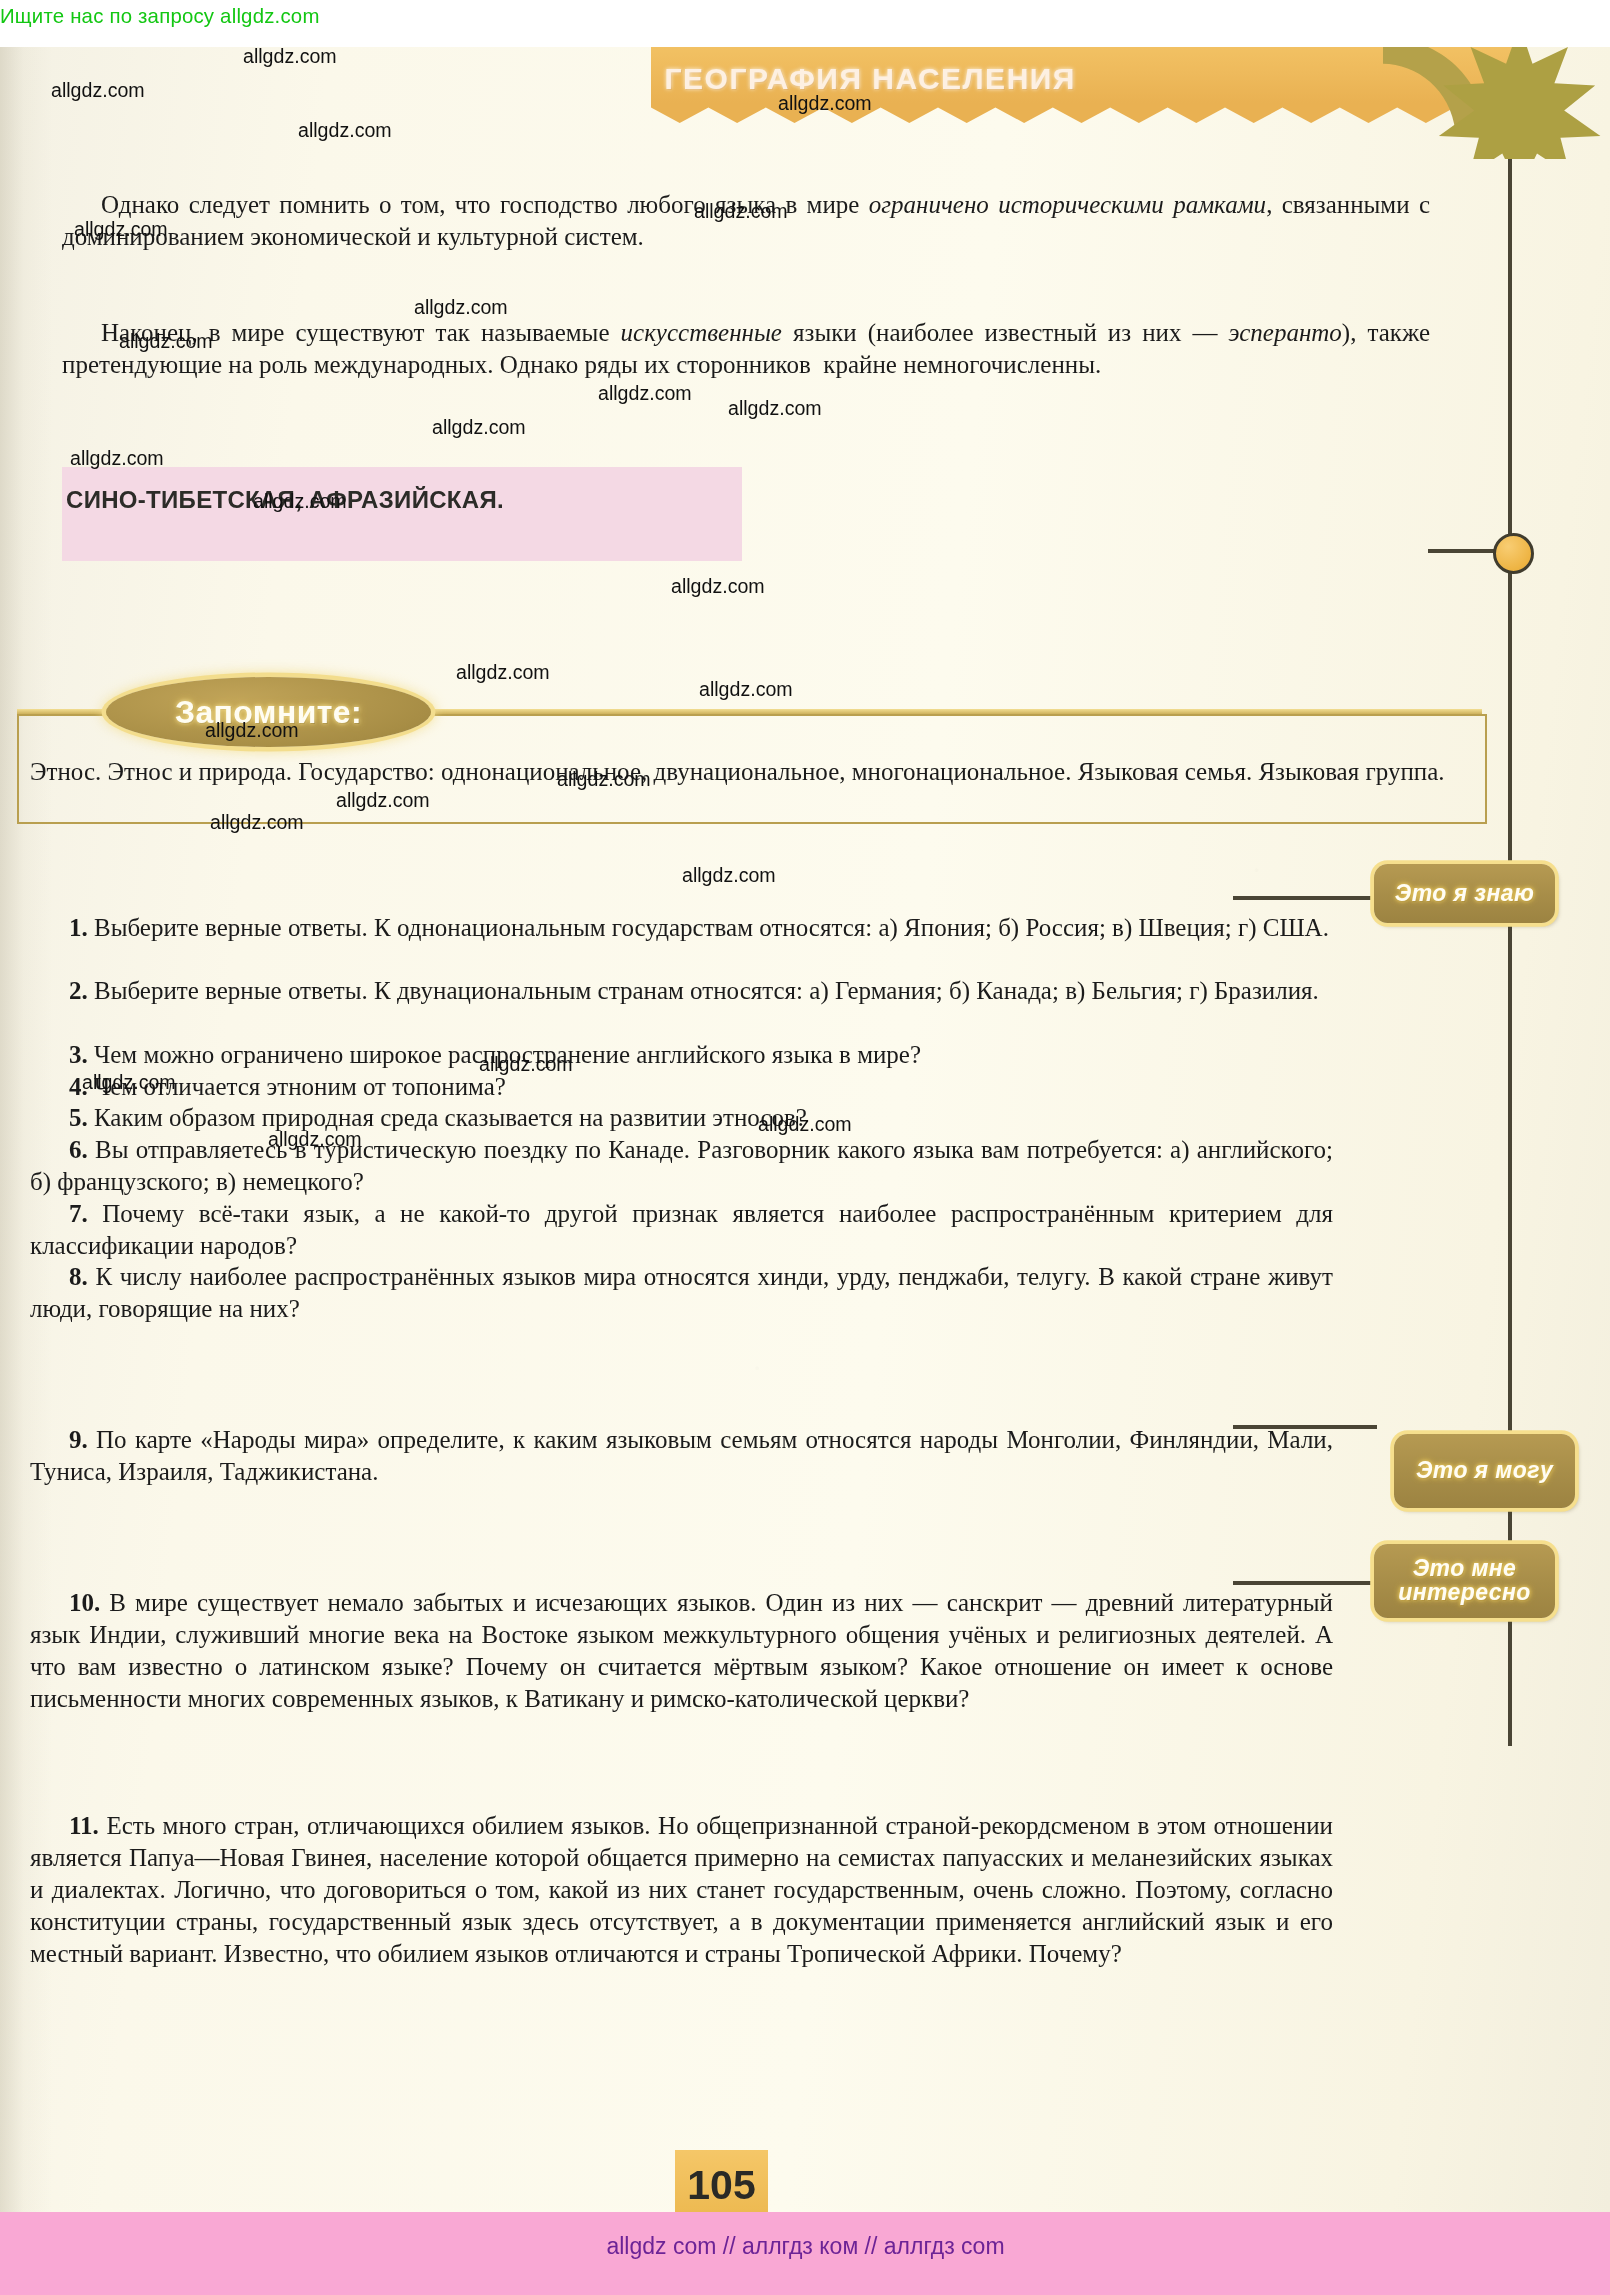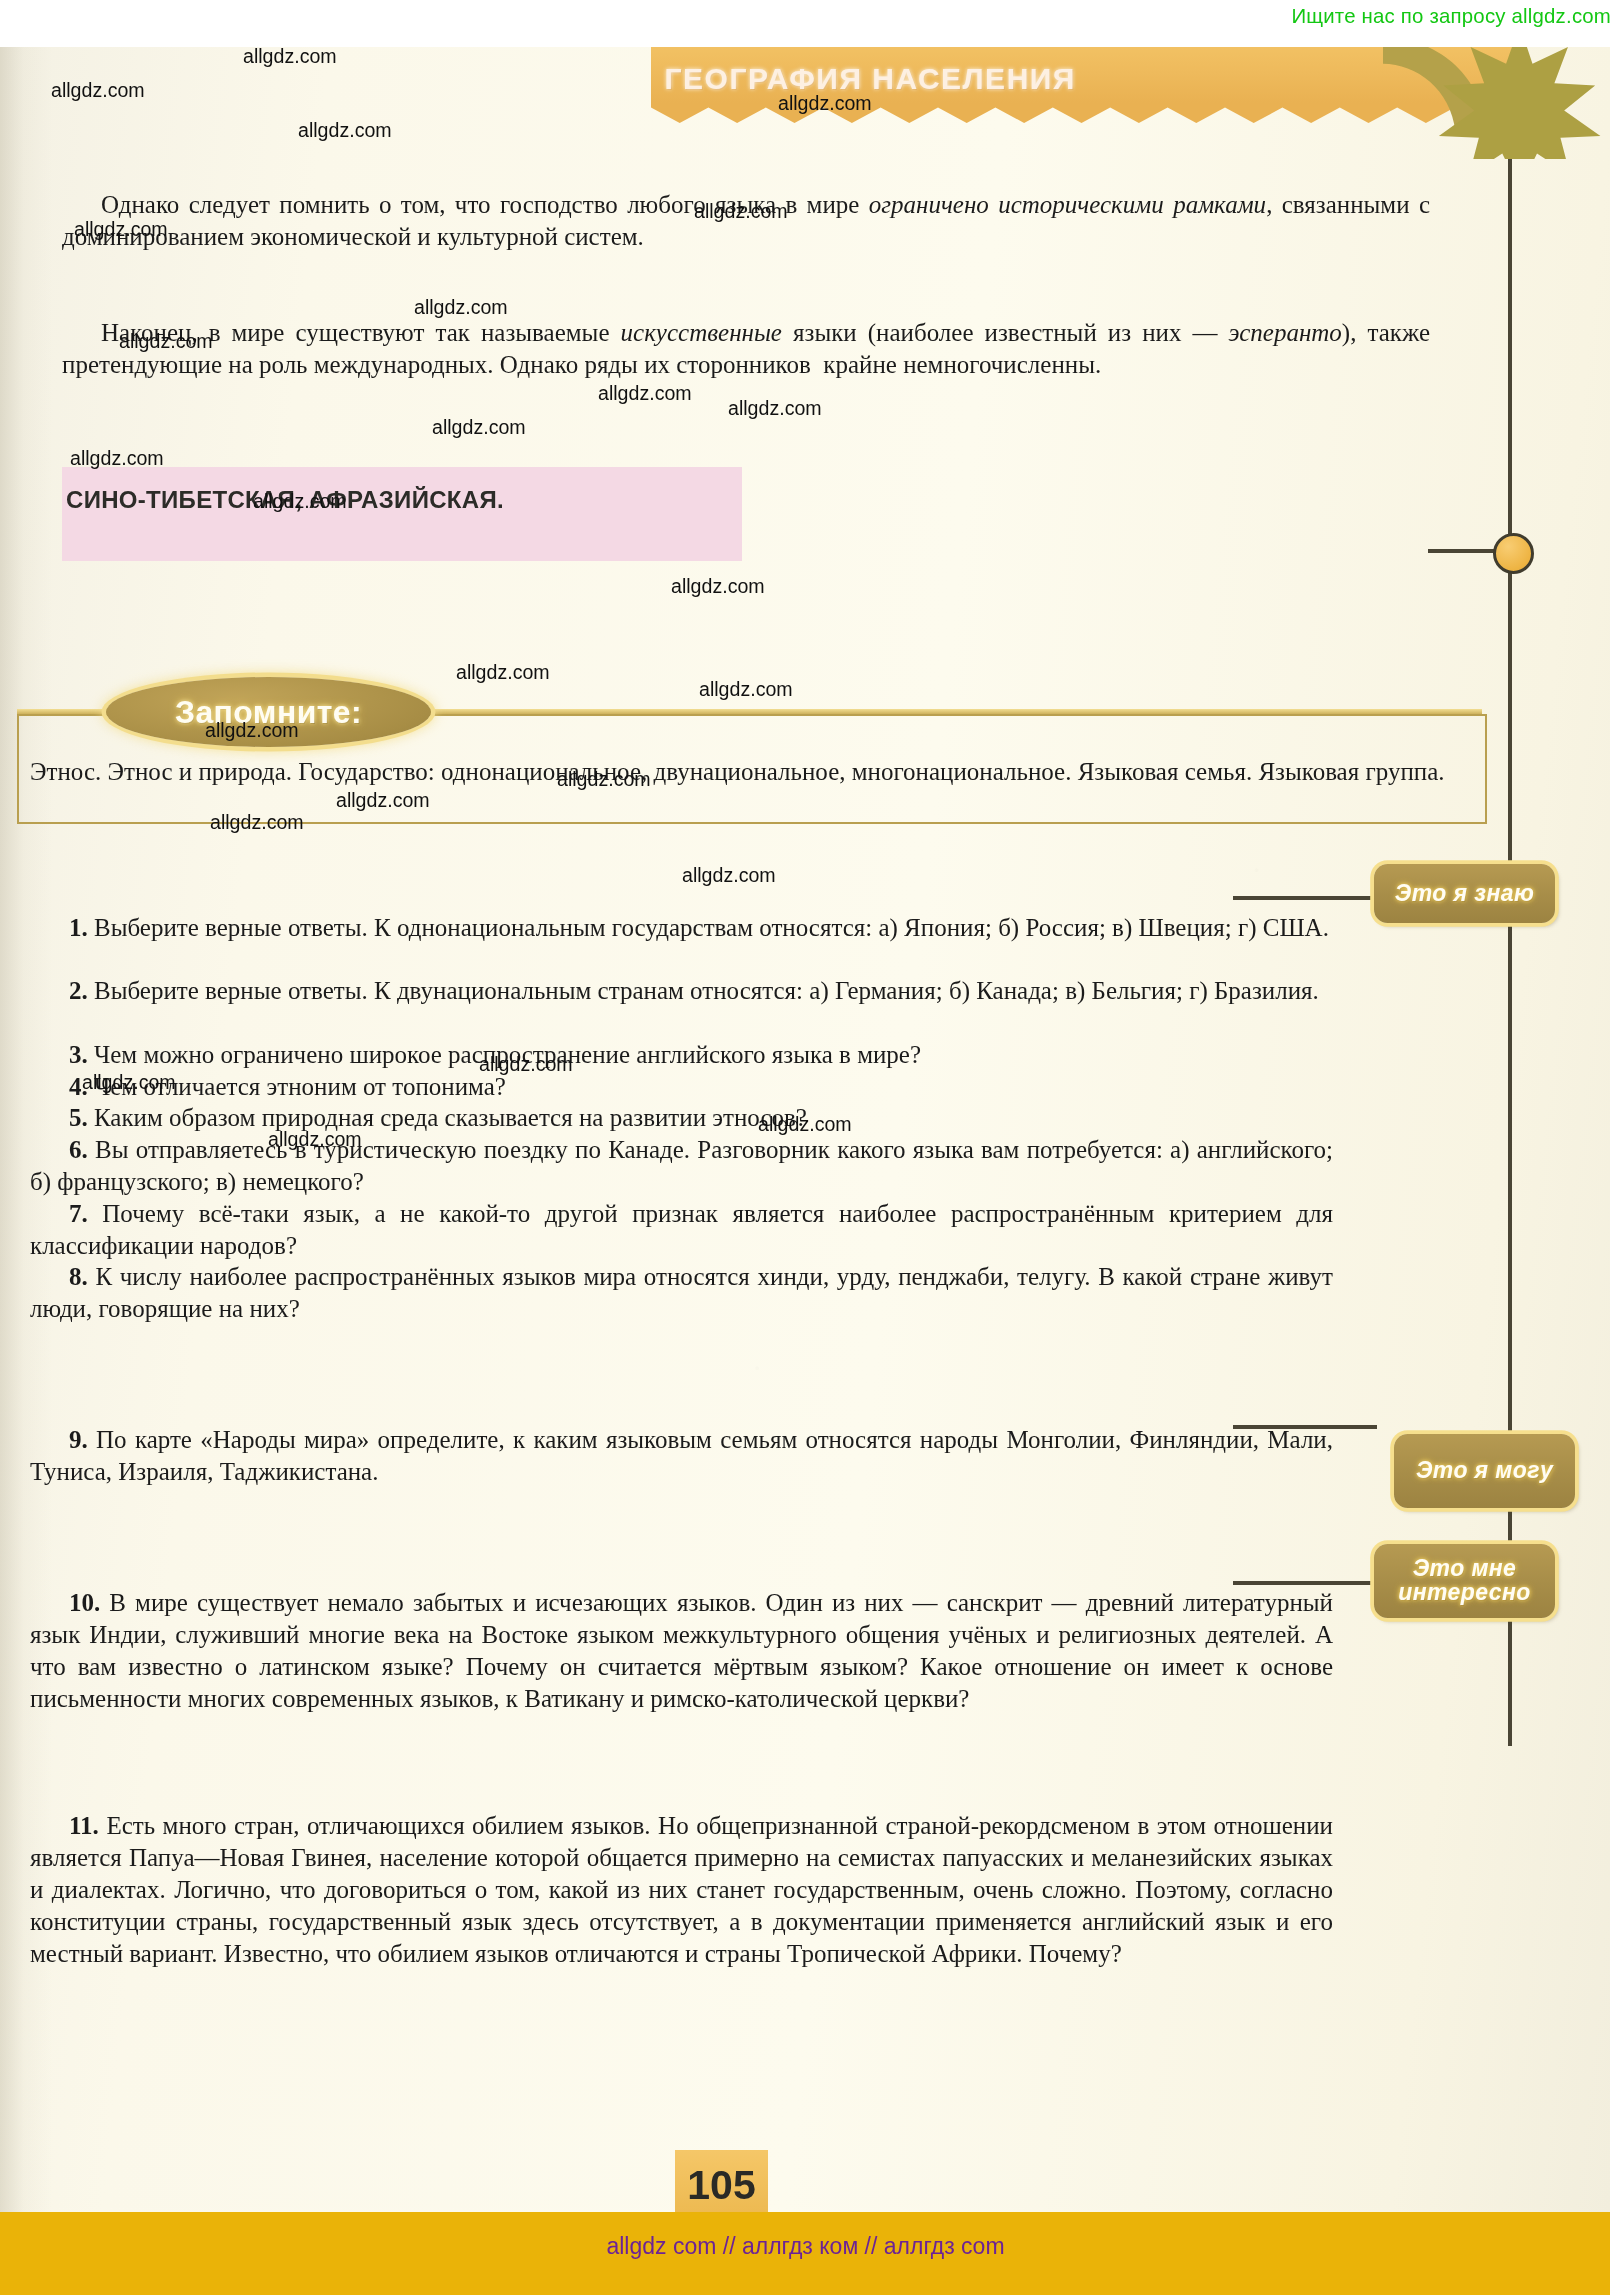--- a/index.html
+++ b/index.html
@@ -21,21 +21,21 @@
     left: 0; top: 0;
     width: 1611px;
     height: 47px;
     background: #ffffff;
     z-index: 40;
   }
   #top-watermark {
     position: absolute;
     left: 0; top: 4.5px;
     width: 1611px;
-    text-align: right;
+    text-align: left;
     font-family: "Liberation Sans", sans-serif;
     font-size: 20.4px;
     color: #13c713;
     letter-spacing: 0.2px;
   }
 
   
   #sheet {
     position: absolute;
     left: 0; top: 47px;
@@ -260,21 +260,21 @@
     font-weight: 700;
     font-size: 41px;
     color: #2a2a26;
   }
 
   
   #bottom-strip {
     position: absolute;
     left: 0; top: 2212px;
     width: 1611px; height: 83px;
-    background: #eab308;
+    background: #f9a8d4;
     z-index: 40;
   }
   #bottom-watermark {
     position: absolute;
     left: 0; top: 21px;
     width: 1611px;
     text-align: center;
     font-family: "Liberation Sans", sans-serif;
     font-size: 23px;
     color: #6c2396;

